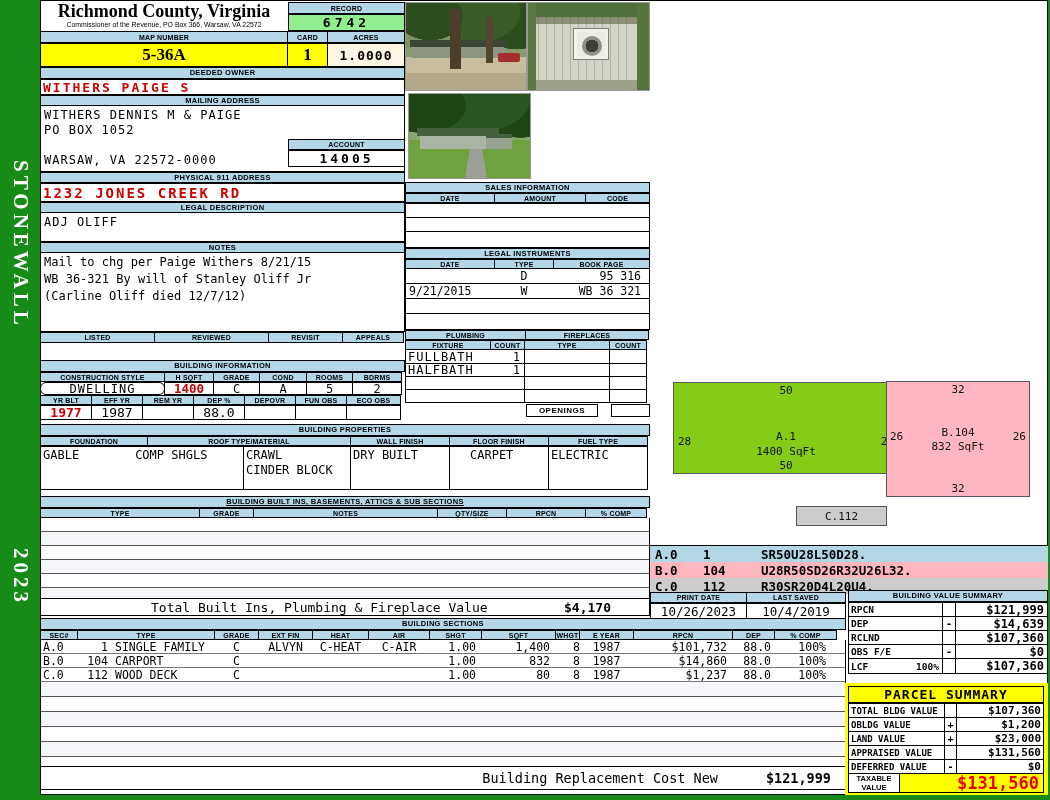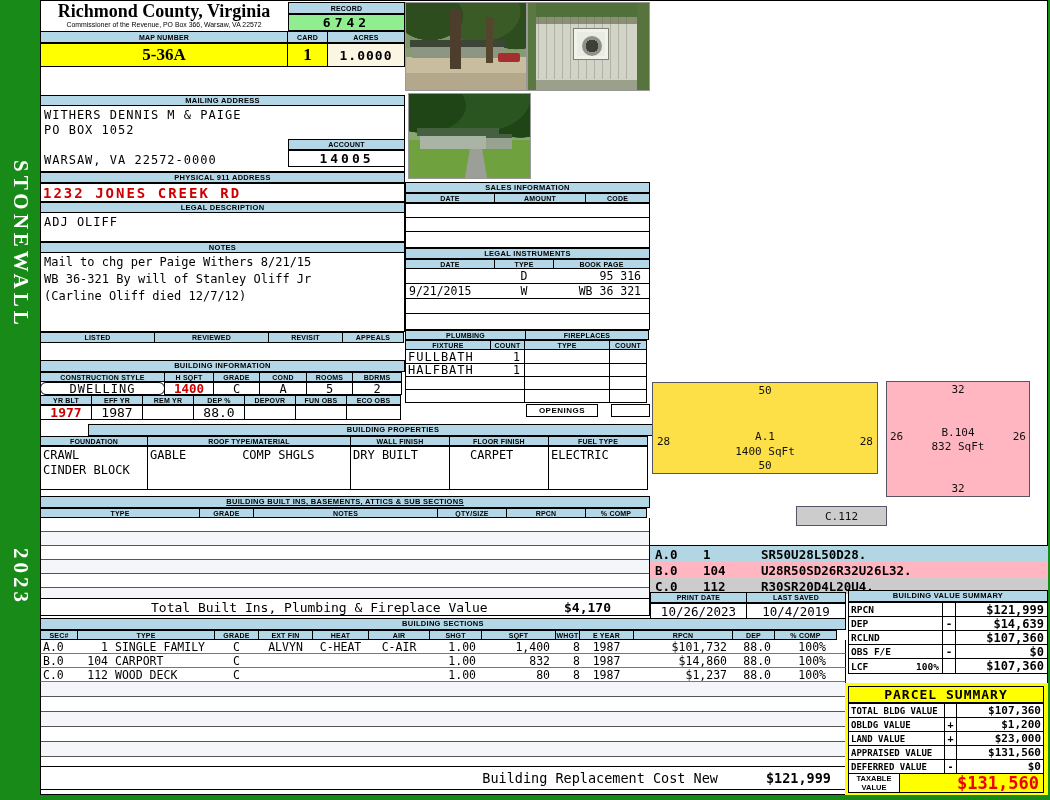--- a/index.html
+++ b/index.html
@@ -51,20 +51,22 @@
     <div class="hcell" style="width:248px;">MAP NUMBER</div>
     <div class="hcell" style="width:41px;">CARD</div>
     <div class="hcell" style="width:78px;">ACRES</div>
   </div>
   <div class="row" style="left:40px;top:43px;width:365px;height:24px;">
     <div class="vcell c" style="width:248px;background:#ffff00;font:bold 17px 'Liberation Serif',serif;">5-36A</div>
     <div class="vcell c" style="width:41px;background:#ffff00;font:bold 17px 'Liberation Serif',serif;">1</div>
     <div class="vcell c bold" style="width:78px;background:#faf6e3;font-size:13px;letter-spacing:1px;">1.0000</div>
   </div>
 
+  <div class="b band" style="left:40px;top:67px;width:365px;height:12px;">DEEDED OWNER</div>
+  <div class="b vcell red" style="left:40px;top:79px;width:365px;height:16px;font-size:13px;letter-spacing:2px;padding-left:2px;">WITHERS PAIGE S</div>
 
   <div class="b band" style="left:40px;top:95px;width:365px;height:11px;">MAILING ADDRESS</div>
   <div class="b" style="left:40px;top:106px;width:365px;height:66px;border:1px solid #000;border-top:none;background:#fff;">
     <div class="mono" style="position:absolute;left:3px;top:2px;font-size:12px;letter-spacing:1px;">WITHERS DENNIS M &amp; PAIGE</div>
     <div class="mono" style="position:absolute;left:3px;top:17px;font-size:12px;letter-spacing:1px;">PO BOX 1052</div>
     <div class="mono" style="position:absolute;left:3px;top:47px;font-size:12px;letter-spacing:1px;">WARSAW, VA 22572-0000</div>
   </div>
   <div class="b hcell" style="left:288px;top:139px;width:117px;height:11px;">ACCOUNT</div>
   <div class="b vcell c bold" style="left:288px;top:150px;width:117px;height:17px;font-size:13px;letter-spacing:3px;">14005</div>
 
@@ -215,38 +217,38 @@
   </div>
   <div class="row" style="left:405px;top:389px;width:245px;height:14px;">
     <div class="ncell" style="width:86px;border-left:1px solid #000;border-bottom:1px solid #000;"></div>
     <div class="ncell" style="width:35px;border-bottom:1px solid #000;"></div>
     <div class="ncell" style="width:86px;border-left:1px solid #000;border-bottom:1px solid #000;"></div>
     <div class="ncell" style="width:38px;border-left:1px solid #000;border-right:1px solid #000;border-bottom:1px solid #000;"></div>
   </div>
   <div class="b vcell c" style="left:526px;top:404px;width:72px;height:13px;font:bold 8px 'Liberation Sans',sans-serif;letter-spacing:.5px;">OPENINGS</div>
   <div class="b vcell" style="left:611px;top:404px;width:39px;height:13px;"></div>
 
-  <div class="b band" style="left:40px;top:424px;width:610px;height:12px;margin-left:48px;">BUILDING PROPERTIES</div>
+  <div class="b band" style="left:40px;top:424px;width:610px;height:12px;">BUILDING PROPERTIES</div>
   <div class="row" style="left:40px;top:436px;width:610px;height:10px;">
     <div class="hcell" style="width:108px;">FOUNDATION</div>
     <div class="hcell" style="width:204px;">ROOF TYPE/MATERIAL</div>
     <div class="hcell" style="width:100px;">WALL FINISH</div>
     <div class="hcell" style="width:100px;">FLOOR FINISH</div>
     <div class="hcell" style="width:100px;">FUEL TYPE</div>
   </div>
   <div class="row" style="left:40px;top:446px;width:610px;height:44px;">
+    <div class="vcell" style="width:204px;align-items:flex-start;padding:1px 2px;">
+      <span class="mono" style="font-size:12px;">GABLE</span>
+      <span class="mono" style="font-size:12px;margin-left:56px;">COMP SHGLS</span>
+    </div>
     <div class="vcell" style="width:108px;align-items:flex-start;padding:1px 2px;">
       <div class="mono" style="font-size:12px;line-height:15px;">
         <div>CRAWL</div>
         <div>CINDER BLOCK</div>
       </div>
-    </div>
-    <div class="vcell" style="width:204px;align-items:flex-start;padding:1px 2px;">
-      <span class="mono" style="font-size:12px;">GABLE</span>
-      <span class="mono" style="font-size:12px;margin-left:56px;">COMP SHGLS</span>
     </div>
     <div class="vcell" style="width:100px;align-items:flex-start;padding:1px 2px;">DRY BUILT</div>
     <div class="vcell" style="width:100px;align-items:flex-start;padding:1px 20px;">CARPET</div>
     <div class="vcell" style="width:100px;align-items:flex-start;padding:1px 2px;">ELECTRIC</div>
   </div>
 
   <div class="b band" style="left:40px;top:496px;width:610px;height:12px;text-decoration:underline;">BUILDING BUILT INS, BASEMENTS, ATTICS &amp; SUB SECTIONS</div>
   <div class="row" style="left:40px;top:508px;width:610px;height:10px;">
     <div class="hcell" style="width:160px;">TYPE</div>
     <div class="hcell" style="width:55px;">GRADE</div>
@@ -262,21 +264,21 @@
     <div class="filler" style="height:13px;background:#f4f6f9;"></div>
     <div class="filler" style="height:13px;"></div>
     <div class="filler" style="height:13px;background:#f4f6f9;"></div>
   </div>
   <div class="b vcell" style="left:40px;top:598px;width:610px;height:18px;">
     <span class="mono" style="position:absolute;left:110px;font-size:13px;">Total Built Ins, Plumbing &amp; Fireplace Value</span>
     <span class="mono bold" style="position:absolute;right:38px;font-size:13px;">$4,170</span>
   </div>
 
   <div class="b" style="left:652px;top:378px;width:396px;height:160px;">
-    <div class="b" style="left:0;top:4px;width:226px;height:92px;background:#fde047;border:1px solid #556;">
+    <div class="b" style="left:21px;top:4px;width:226px;height:92px;background:#84cc16;border:1px solid #556;">
       <div class="sk-center" style="top:1px;">50</div>
       <div class="sk-dim" style="left:4px;top:52px;">28</div>
       <div class="sk-dim" style="right:4px;top:52px;">28</div>
       <div class="sk-center" style="top:47px;">A.1</div>
       <div class="sk-center" style="top:62px;">1400 SqFt</div>
       <div class="sk-center" style="bottom:1px;">50</div>
     </div>
     <div class="b" style="left:234px;top:3px;width:144px;height:116px;background:#ffb6c1;border:1px solid #556;">
       <div class="sk-center" style="top:1px;">32</div>
       <div class="sk-dim" style="left:3px;top:48px;">26</div>

